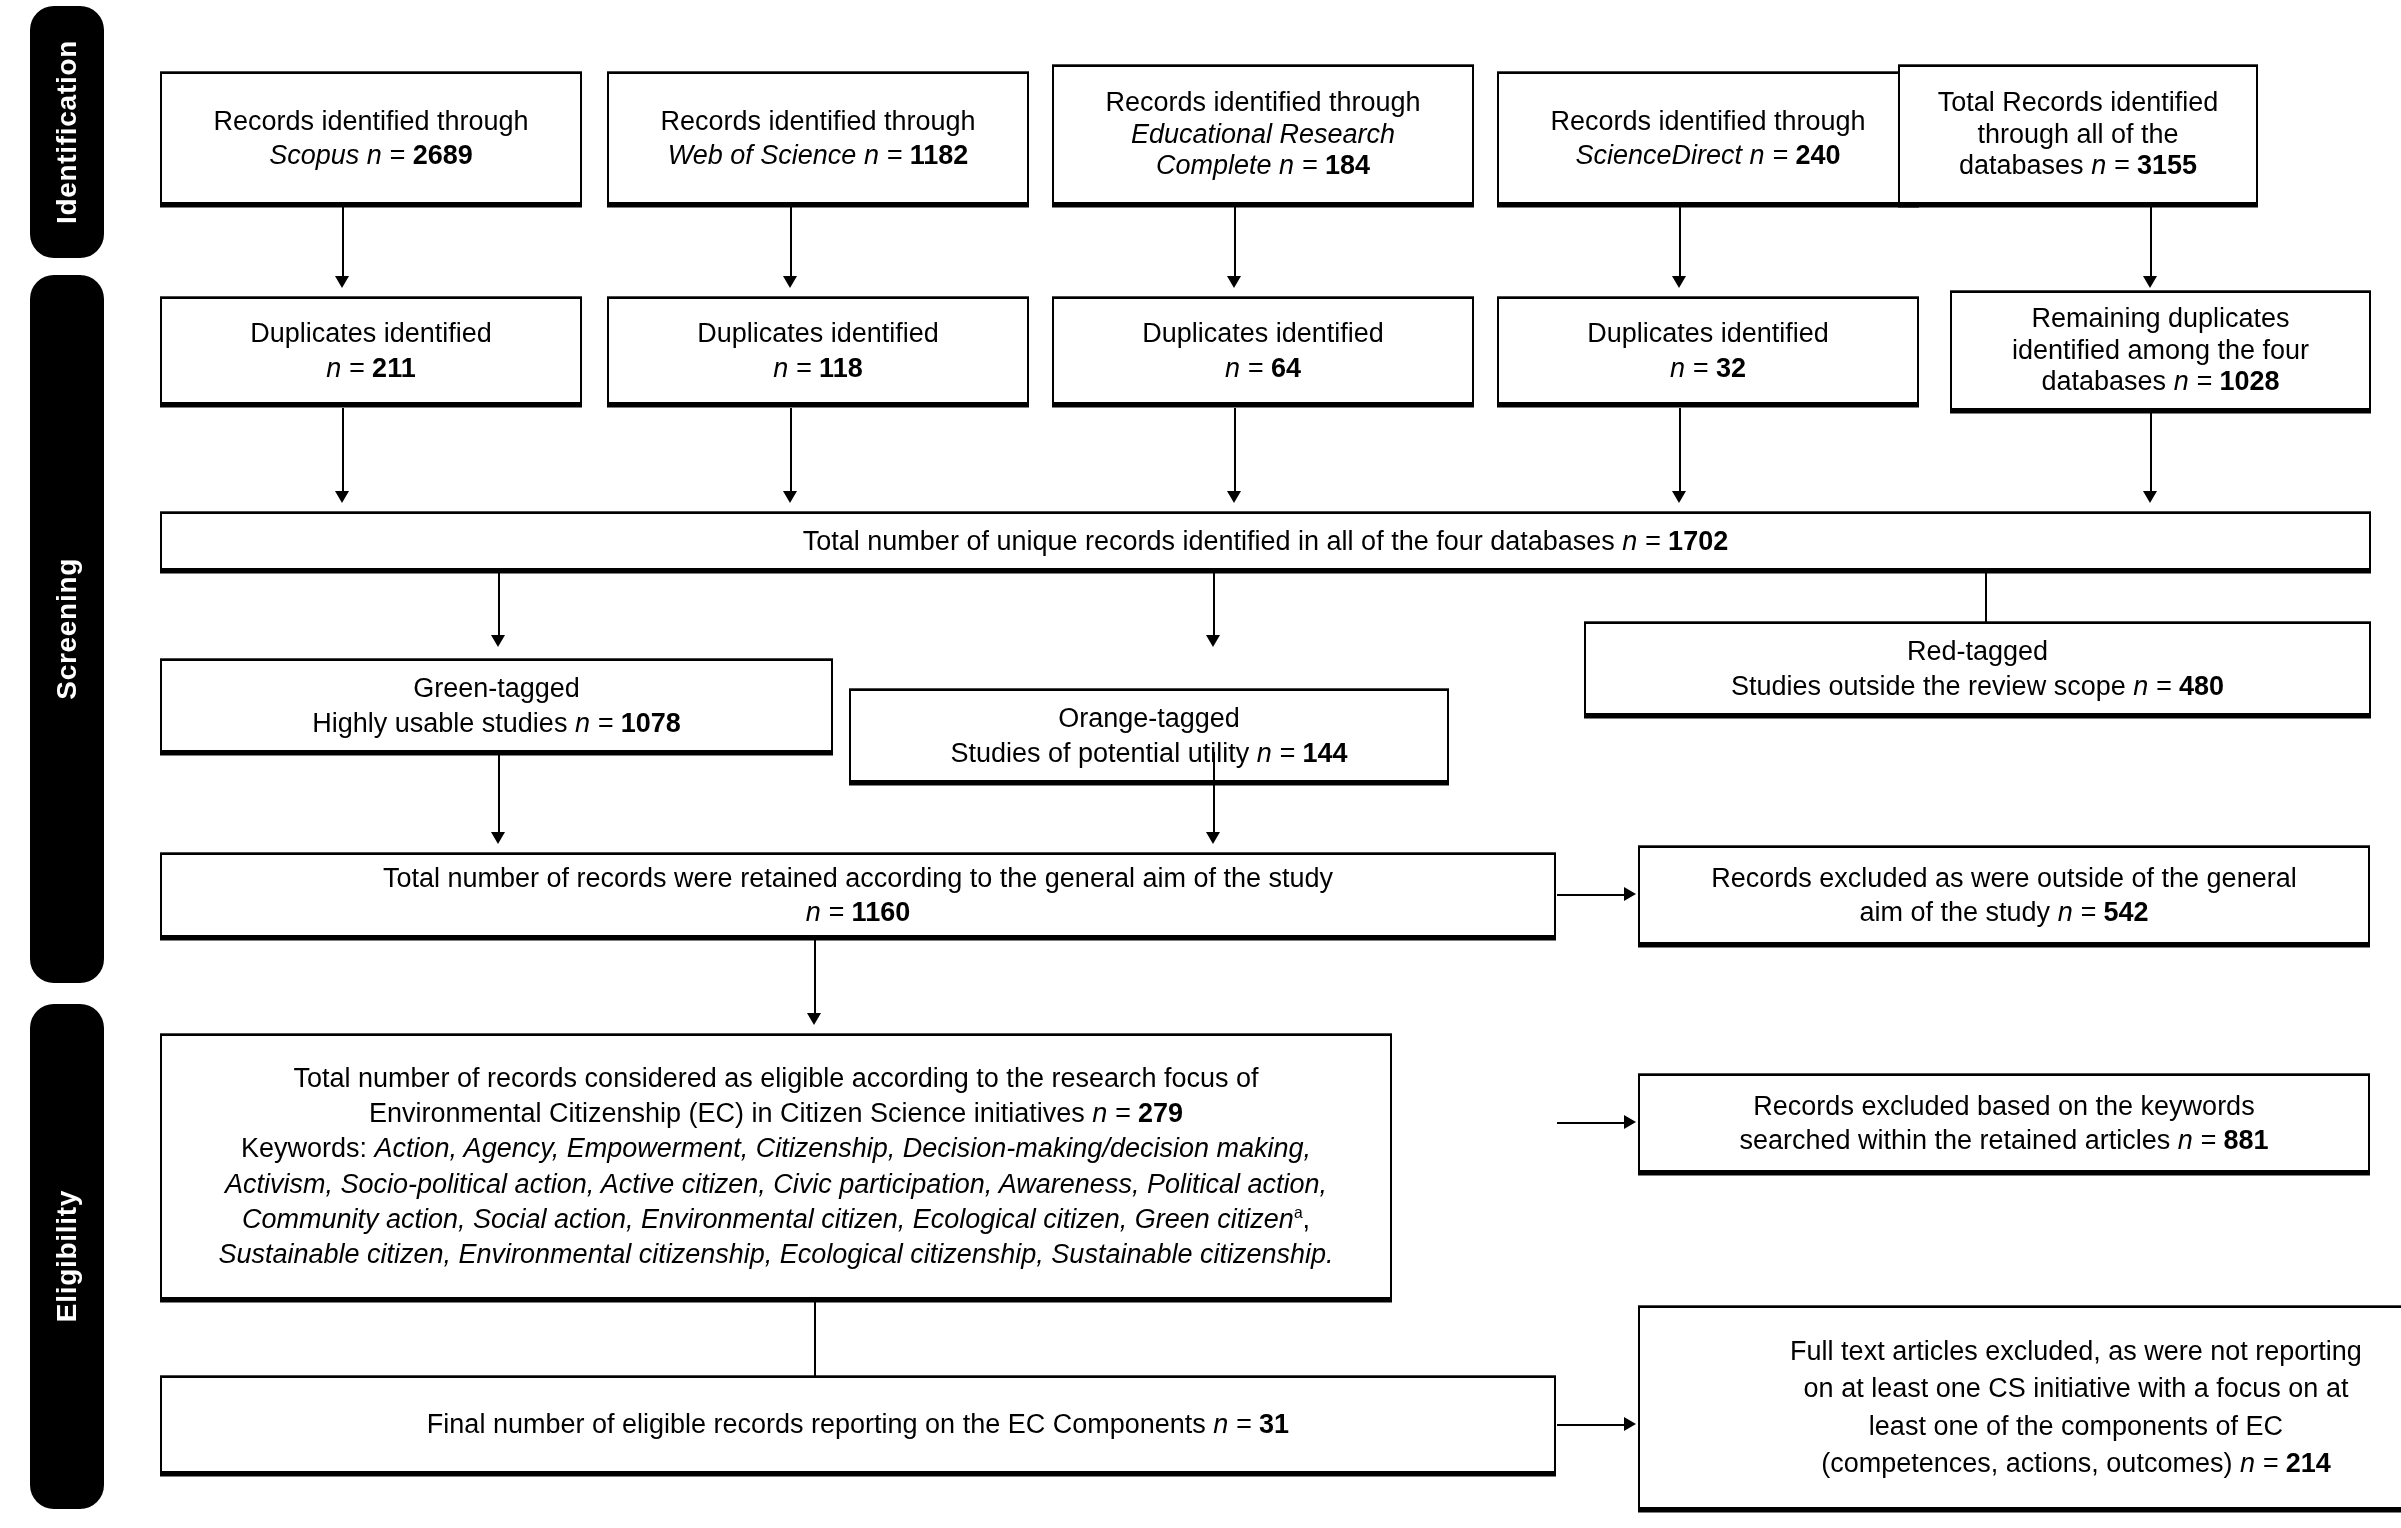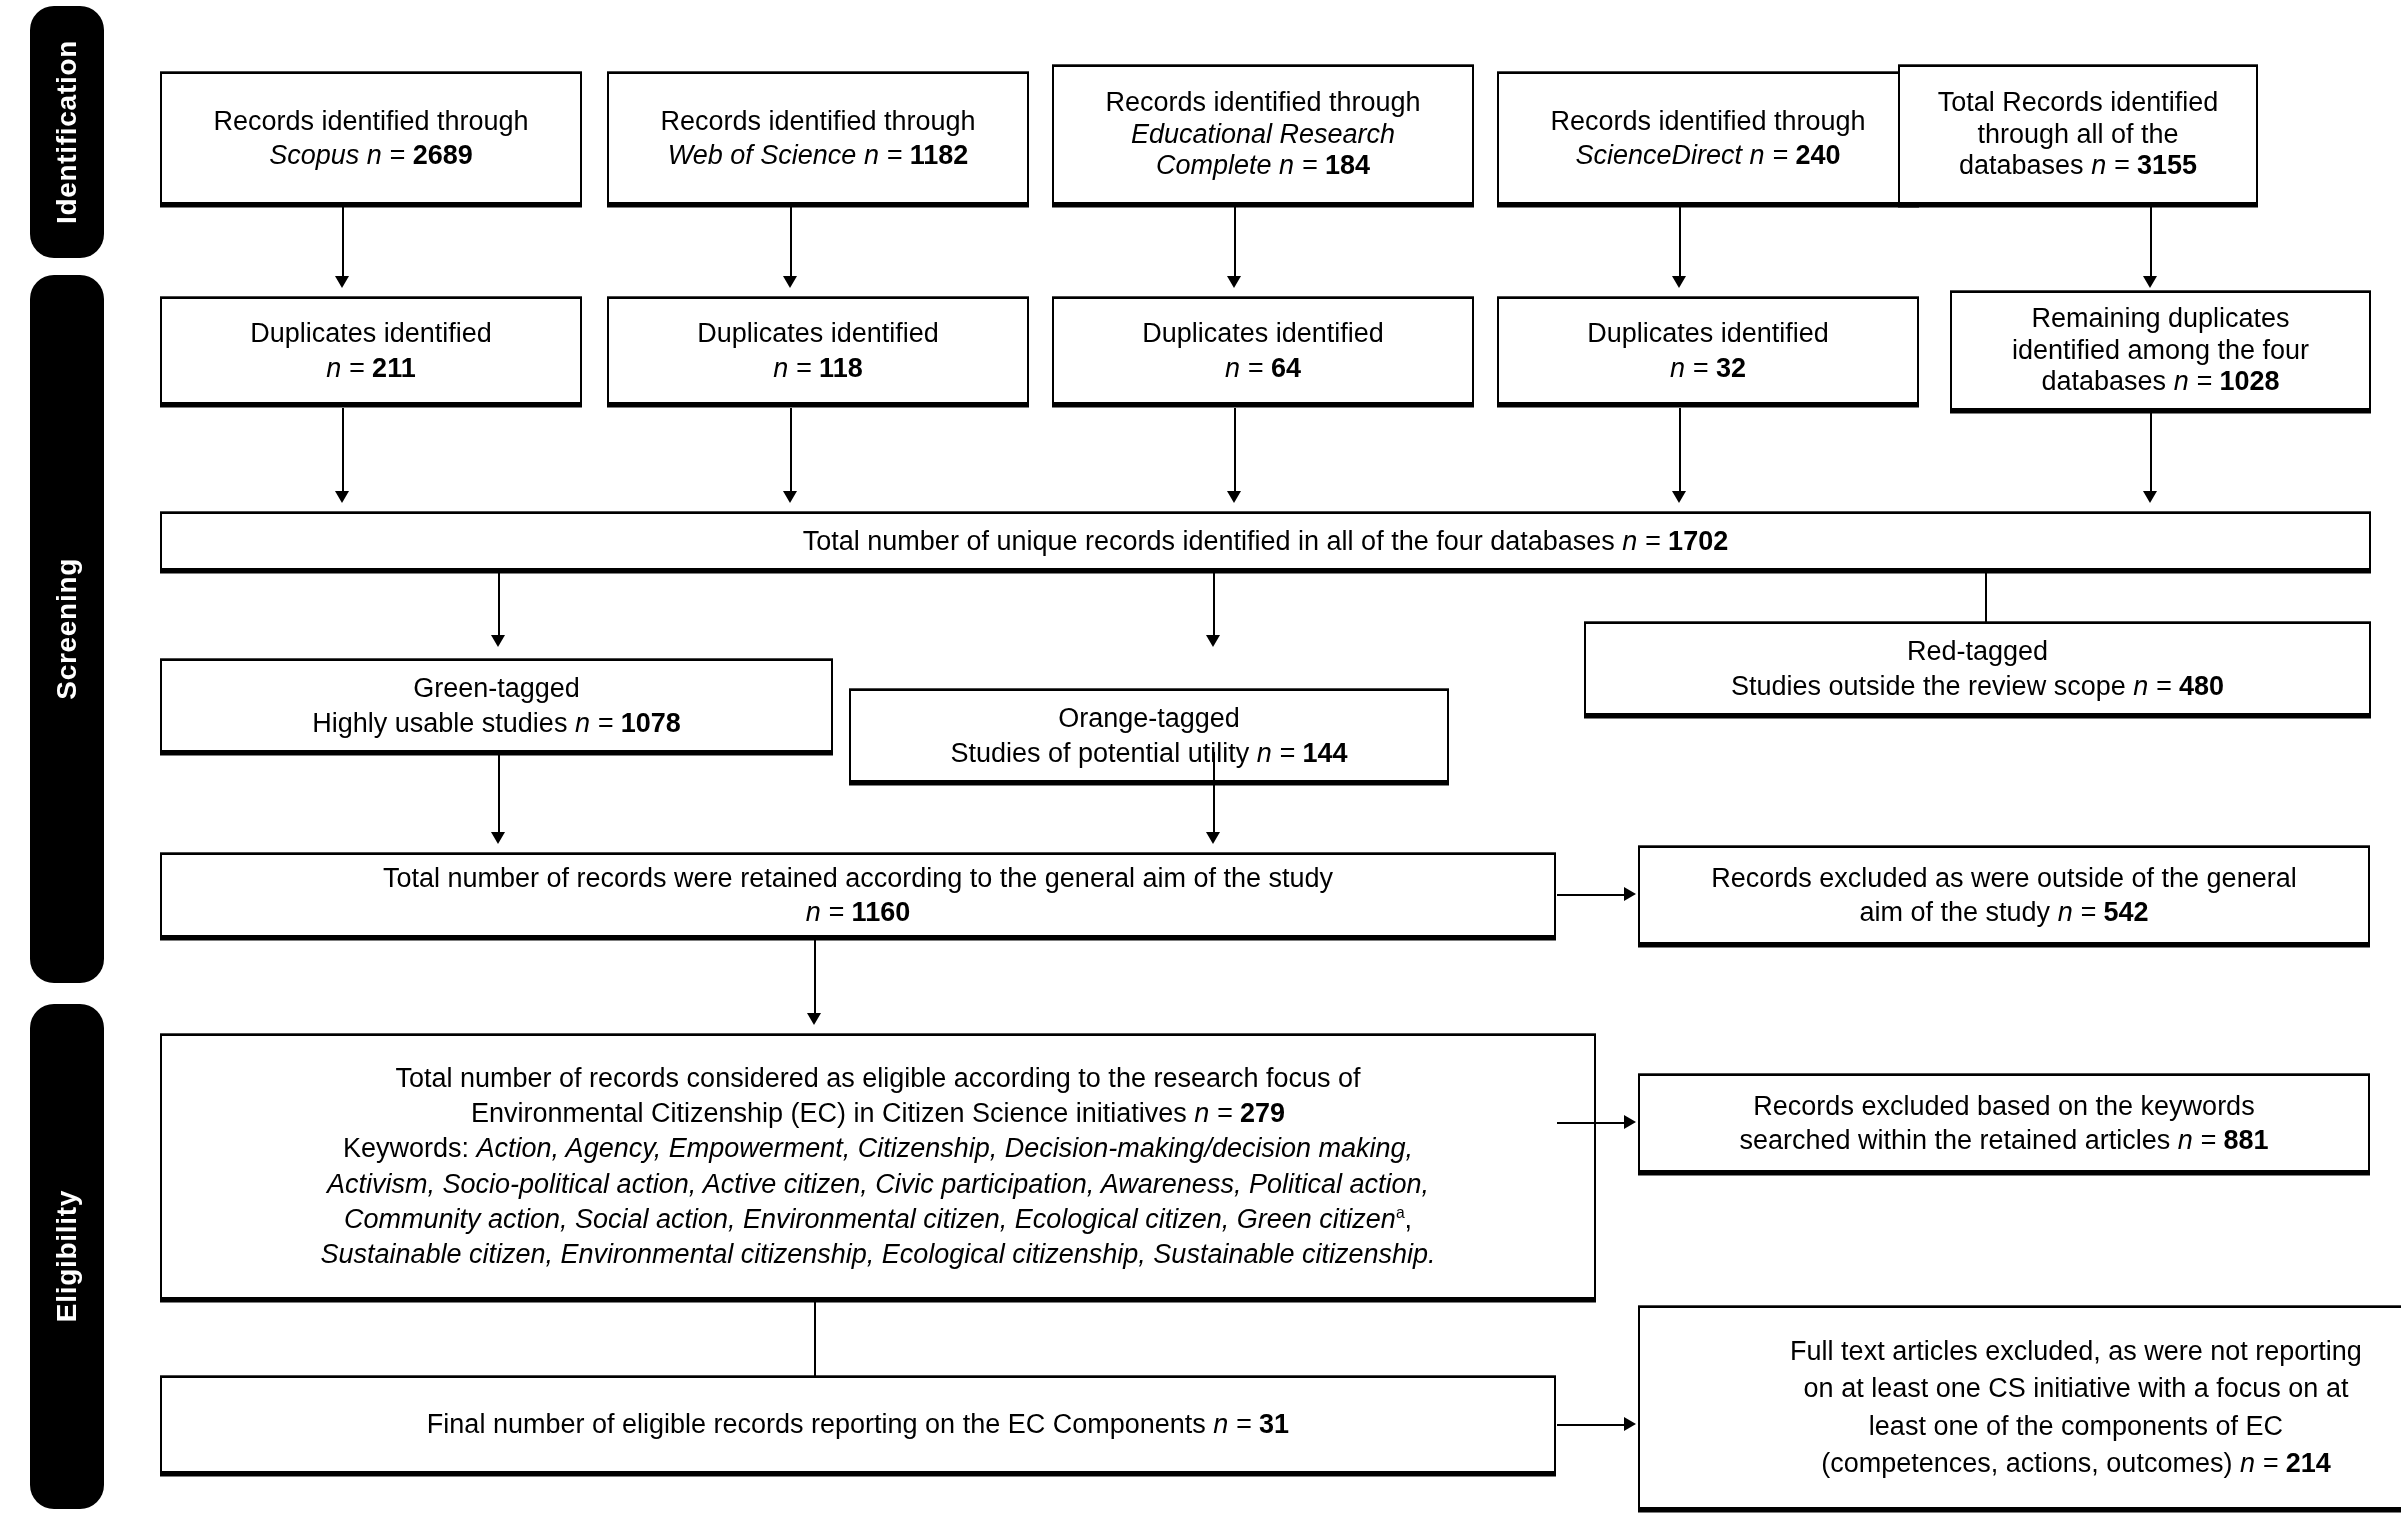--- a/index.html
+++ b/index.html
@@ -276,21 +276,21 @@
   <div class="box" style="left:1638px; top:846px; width:732px; height:98px;">
     <span class="txt">
       <span>Records excluded as were outside of the general</span><br>
       <span>aim of the study </span><span class="n-italic">n = </span><b>542</b>
     </span>
   </div>
 
   <div class="vline" style="left:814px; top:938px; height:77px;"></div>
   <div class="arrow-down" style="left:807px; top:1013px;"></div>
 
-  <div class="box" style="left:160px; top:1034px; width:1436px; height:265px; padding:7px 4px;">
+  <div class="box" style="left:160px; top:1034px; width:1232px; height:265px; padding:7px 4px;">
     <span class="txt" style="line-height:1.30;">
       <span>Total number  of records considered as eligible according to the research focus of</span><br>
       <span>Environmental  Citizenship (EC) in Citizen Science initiatives </span><span class="n-italic">n = </span><b>279</b>
       <span class="kw-block">
         <span class="kw-line"><span>Keywords: </span><i>Action, Agency, Empowerment,  Citizenship, Decision-making/decision making,</i></span>
         <span class="kw-line"><i>Activism, Socio-political action, Active citizen,  Civic participation, Awareness,  Political action,</i></span>
         <span class="kw-line"><i>Community action,  Social action, Environmental citizen, Ecological citizen,  Green citizen</i><sup>a</sup><span>,</span></span>
         <span class="kw-line"><i>Sustainable citizen,  Environmental citizenship, Ecological citizenship, Sustainable citizenship.</i></span>
       </span>
     </span>

